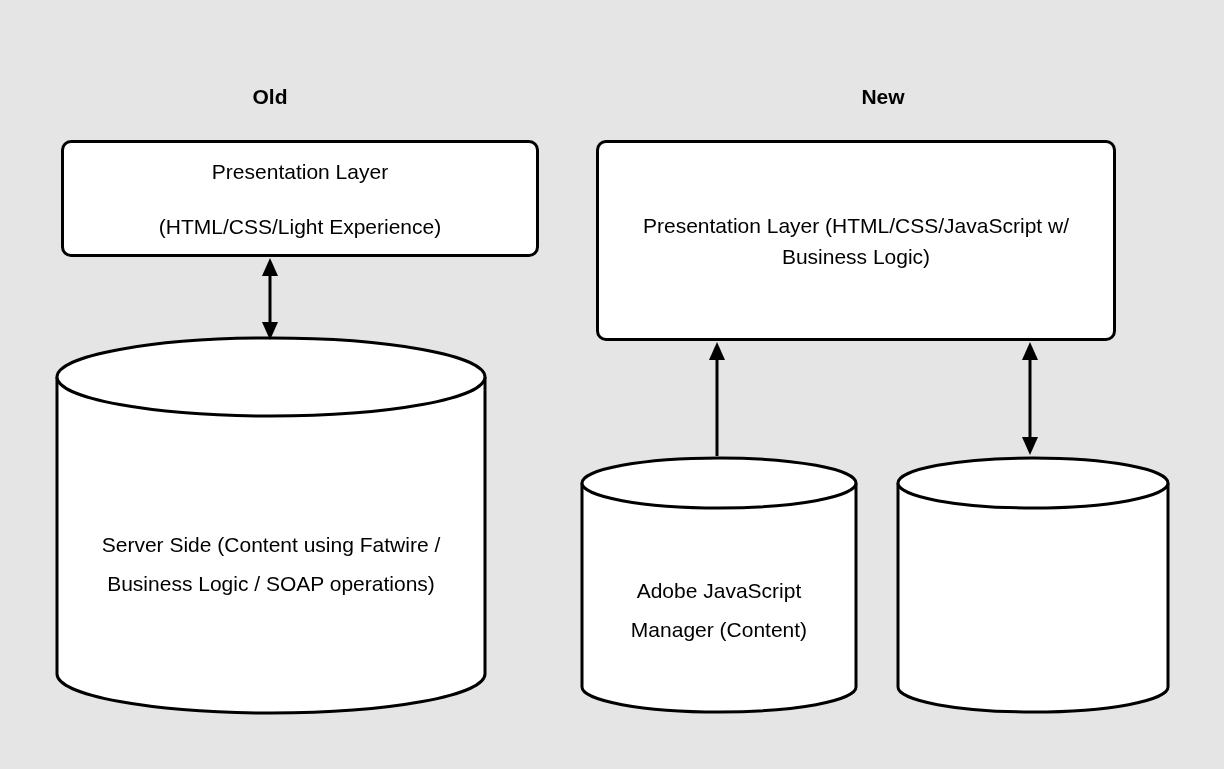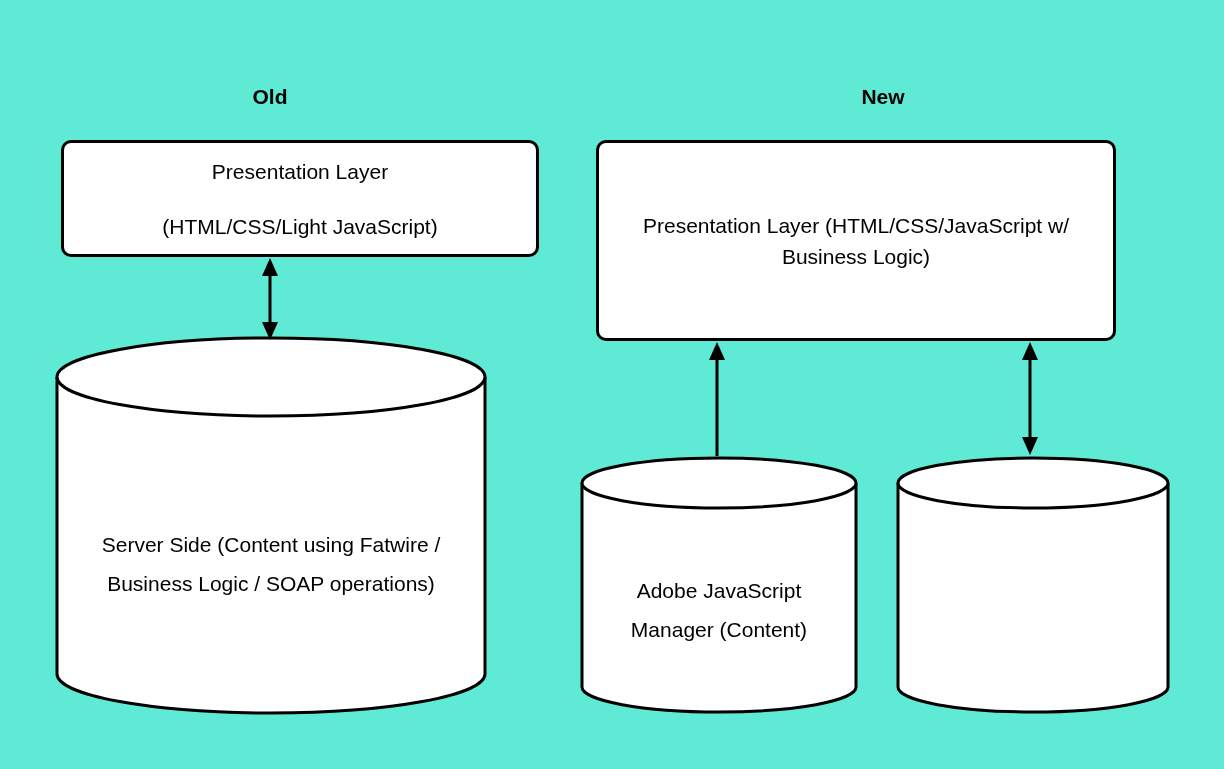--- a/index.html
+++ b/index.html
@@ -7,21 +7,21 @@
   body {
     background: #ffffff;
     font-family: "Liberation Sans", sans-serif;
     color: #000000;
     overflow: hidden;
   }
   .canvas {
     position: relative;
     width: 1224px;
     height: 769px;
-    background: #5eead4;
+    background: #e5e5e5;
     padding-left: 8px;
   }
   .shapes-layer {
     position: absolute;
     left: 0; top: 0;
     width: 1224px;
     height: 769px;
   }
   .col-title {
     position: absolute;
@@ -107,21 +107,21 @@
       <polygon class="edge-head" points="1030,342 1022,360 1038,360"></polygon>
       <polygon class="edge-head" points="1030,455 1022,437 1038,437"></polygon>
     </g>
   </svg>
 
   <div class="col-title title-old">Old</div>
   <div class="col-title title-new">New</div>
 
   <div class="rect-node rect-old">
     <span class="label-line">Presentation Layer</span>
-    <span class="label-line">(HTML/CSS/Light JavaScript)</span>
+    <span class="label-line">(HTML/CSS/Light Experience)</span>
   </div>
 
   <div class="rect-node rect-new">
     <span class="label-line">Presentation Layer (HTML/CSS/JavaScript w/</span>
     <span class="label-line">Business Logic)</span>
   </div>
 
   <div class="cyl-label cyl-label-old">
     <span class="label-line">Server Side (Content using Fatwire /</span>
     <span class="label-line">Business Logic / SOAP operations)</span>

